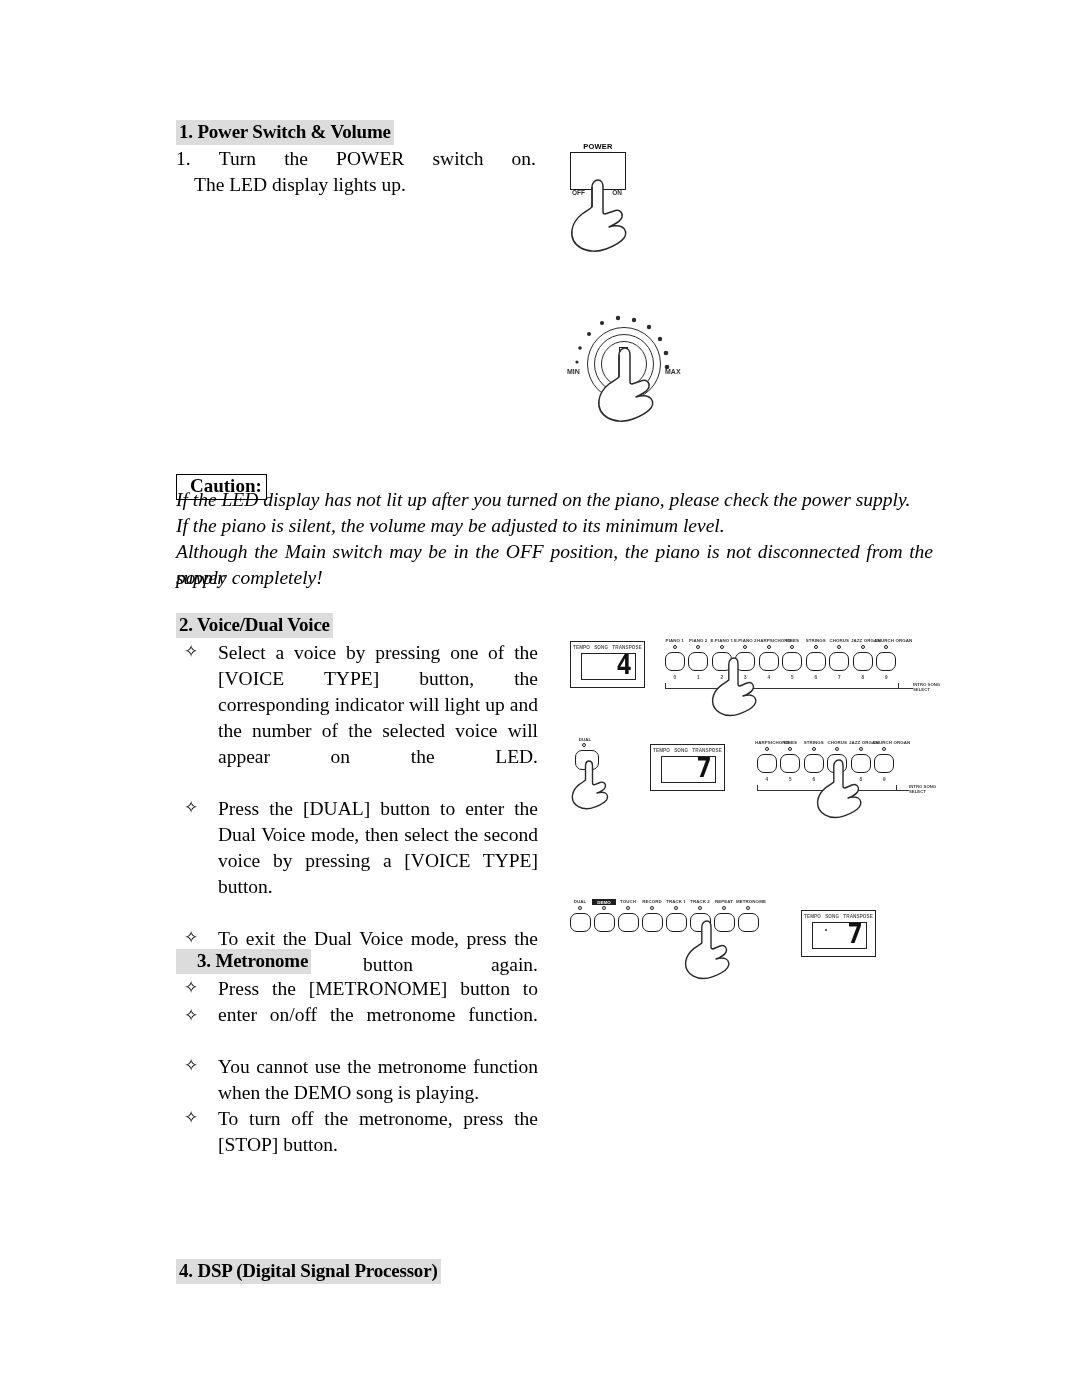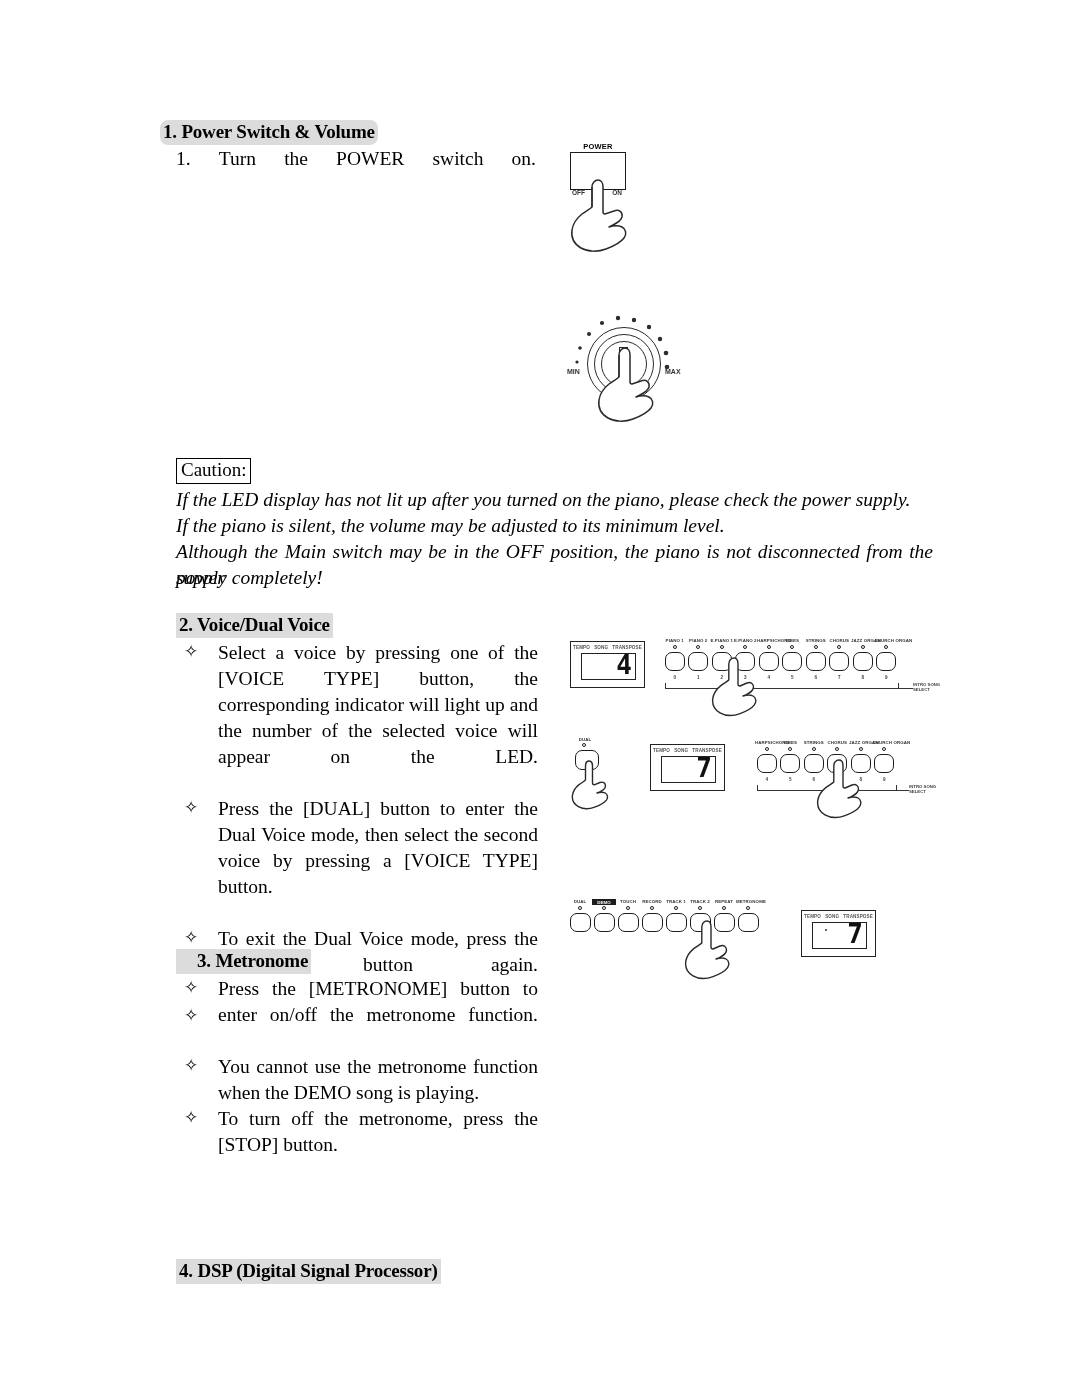--- a/index.html
+++ b/index.html
@@ -44,25 +44,26 @@
     line-height:26px;
     display:flex;
     justify-content:space-between;
     white-space:nowrap;
   }
 
   
   .caution-box {
     position:absolute;
     border:1.5px solid #000;
-    font-weight:normal;
+    font-weight:bold;
     font-size:19px;
-    padding:0px 4px 1px 4px;
+    padding:0px 4px 1px 13px;
     line-height:1.2;
     white-space:nowrap;
+    margin-top:16px;
   }
   .caution-line {
     position:absolute;
     font-style:italic;
     font-size:19.5px;
     line-height:26px;
   }
   .caution-line.j { text-align:justify; }
   .caution-line.j:after { content:""; display:inline-block; width:100%; }
 
@@ -221,30 +222,31 @@
   .row-anno-lead {
     position:absolute;
     border-top:1px solid #333;
   }
 </style>
 </head>
 <body>
 
 <div class="page">
 
-  <div class="sec-head" style="left:160px; top:120px;border-radius:8px;">1. Power Switch &amp; Volume</div>
+  <div class="sec-head" style="left:176px; top:120px;">1. Power Switch &amp; Volume</div>
 
   <div class="step-just" style="left:176px; top:146px; width:360px;">
     <span>1.</span>
     <span>Turn</span>
     <span>the</span>
     <span>POWER</span>
     <span>switch</span>
     <span>on.</span>
   </div>
+  <div class="para" style="left:194px; top:172px; width:360px;">The LED display lights up.</div>
 
   <div class="pw-wrap" style="left:570px; top:142px; width:60px; height:110px;">
     <div class="pw-label">POWER</div>
     <div class="pw-box"></div>
     <div class="pw-sub">
       <span>OFF</span>
       <span>ON</span>
     </div>
     <div class="hand" style="left:-2px; top:36px;">
       <svg width="72" height="76" viewBox="0 0 72 76">

